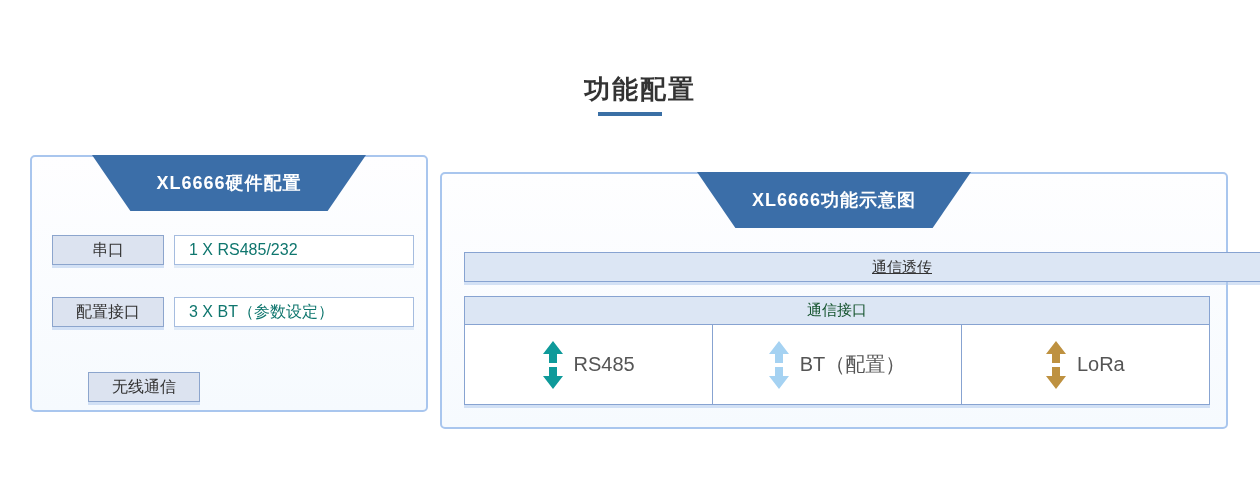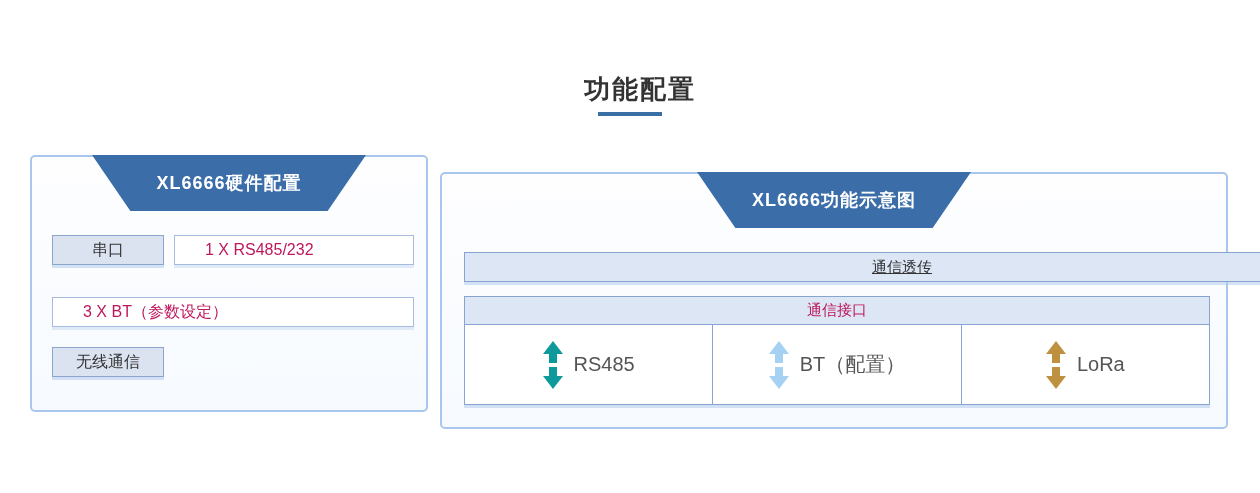--- a/index.html
+++ b/index.html
@@ -24,45 +24,45 @@
 
   .trapezoid { position:absolute; top:-2px; left:50%; transform:translateX(-50%);
                width:274px; height:56px; background:#3B6EA8;
                clip-path:polygon(0 0, 100% 0, 86% 100%, 14% 100%);
                display:flex; align-items:center; justify-content:center;
                color:#ffffff; font-size:18px; font-weight:bold; letter-spacing:1px; }
 
   
   .hw-row { position:absolute; left:20px; width:362px; height:30px;
             display:flex; gap:10px; }
-  .hw-row-1 { top:78px; } .hw-row-2 { top:140px; } .hw-row-3 { top:190px; }
+  .hw-row-1 { top:78px; } .hw-row-2 { top:140px; } .hw-row-3 { top:215px;margin-left:36px; }
   .label-box { width:112px; height:30px; flex:none;
                background:#DCE3F0; border:1px solid #8CA5CD;
                box-shadow:0 3px 0 rgba(178,202,236,0.55);
                display:flex; align-items:center; justify-content:center;
                font-size:16px; color:#333333; }
   .value-box { flex:1; height:30px; background:#ffffff;
                border:1px solid #A5BCDF;
                box-shadow:0 3px 0 rgba(178,202,236,0.35);
-               display:flex; align-items:center; padding-left:30px;
-               font-size:16px; color:#be185d; }
+               display:flex; align-items:center; padding-left:14px;
+               font-size:16px; color:#0f766e; }
 
   
   .passthrough-bar { position:absolute; top:78px; left:22px; width:876px; height:30px;
                      background:#DCE6F4; border:1px solid #87A3D1;
                      box-shadow:0 3px 0 rgba(178,202,236,0.55);
                      display:flex; align-items:center; justify-content:center;
                      font-size:15px; color:#333333;text-decoration:underline; }
   .iface-table { position:absolute; top:122px; left:22px; width:746px;
                  border:1px solid #87A3D1;
                  box-shadow:0 3px 0 rgba(178,202,236,0.55);
                  background:#ffffff; }
   .iface-header { height:28px; background:#DCE6F4; border-bottom:1px solid #87A3D1;
                   display:flex; align-items:center; justify-content:center;
-                  font-size:15px; color:#be185d; }
+                  font-size:15px; color:#14532d; }
   .iface-body { display:flex; height:79px; }
   .iface-cell { flex:1; display:flex; align-items:center; justify-content:center;
                 gap:11px; border-right:1px solid #87A3D1; background:#ffffff; }
   .iface-cell:last-child { border-right:none; }
   .iface-cell-label { font-size:20px; color:#555555; }
   .arrow-icon { width:20px; height:48px; display:block; }
 </style>
 </head>
 <body>
 
@@ -73,20 +73,21 @@
 
   <div class="panel panel-hw">
     <div class="trapezoid">XL6666硬件配置</div>
 
     <div class="hw-row hw-row-1">
       <div class="label-box">串口</div>
       <div class="value-box">1 X RS485/232</div>
     </div>
 
     <div class="hw-row hw-row-2">
+      <div class="label-box">配置接口</div>
       <div class="value-box">3 X BT（参数设定）</div>
     </div>
 
     <div class="hw-row hw-row-3">
       <div class="label-box">无线通信</div>
     </div>
   </div>
 
   <div class="panel panel-fn">
     <div class="trapezoid">XL6666功能示意图</div>

